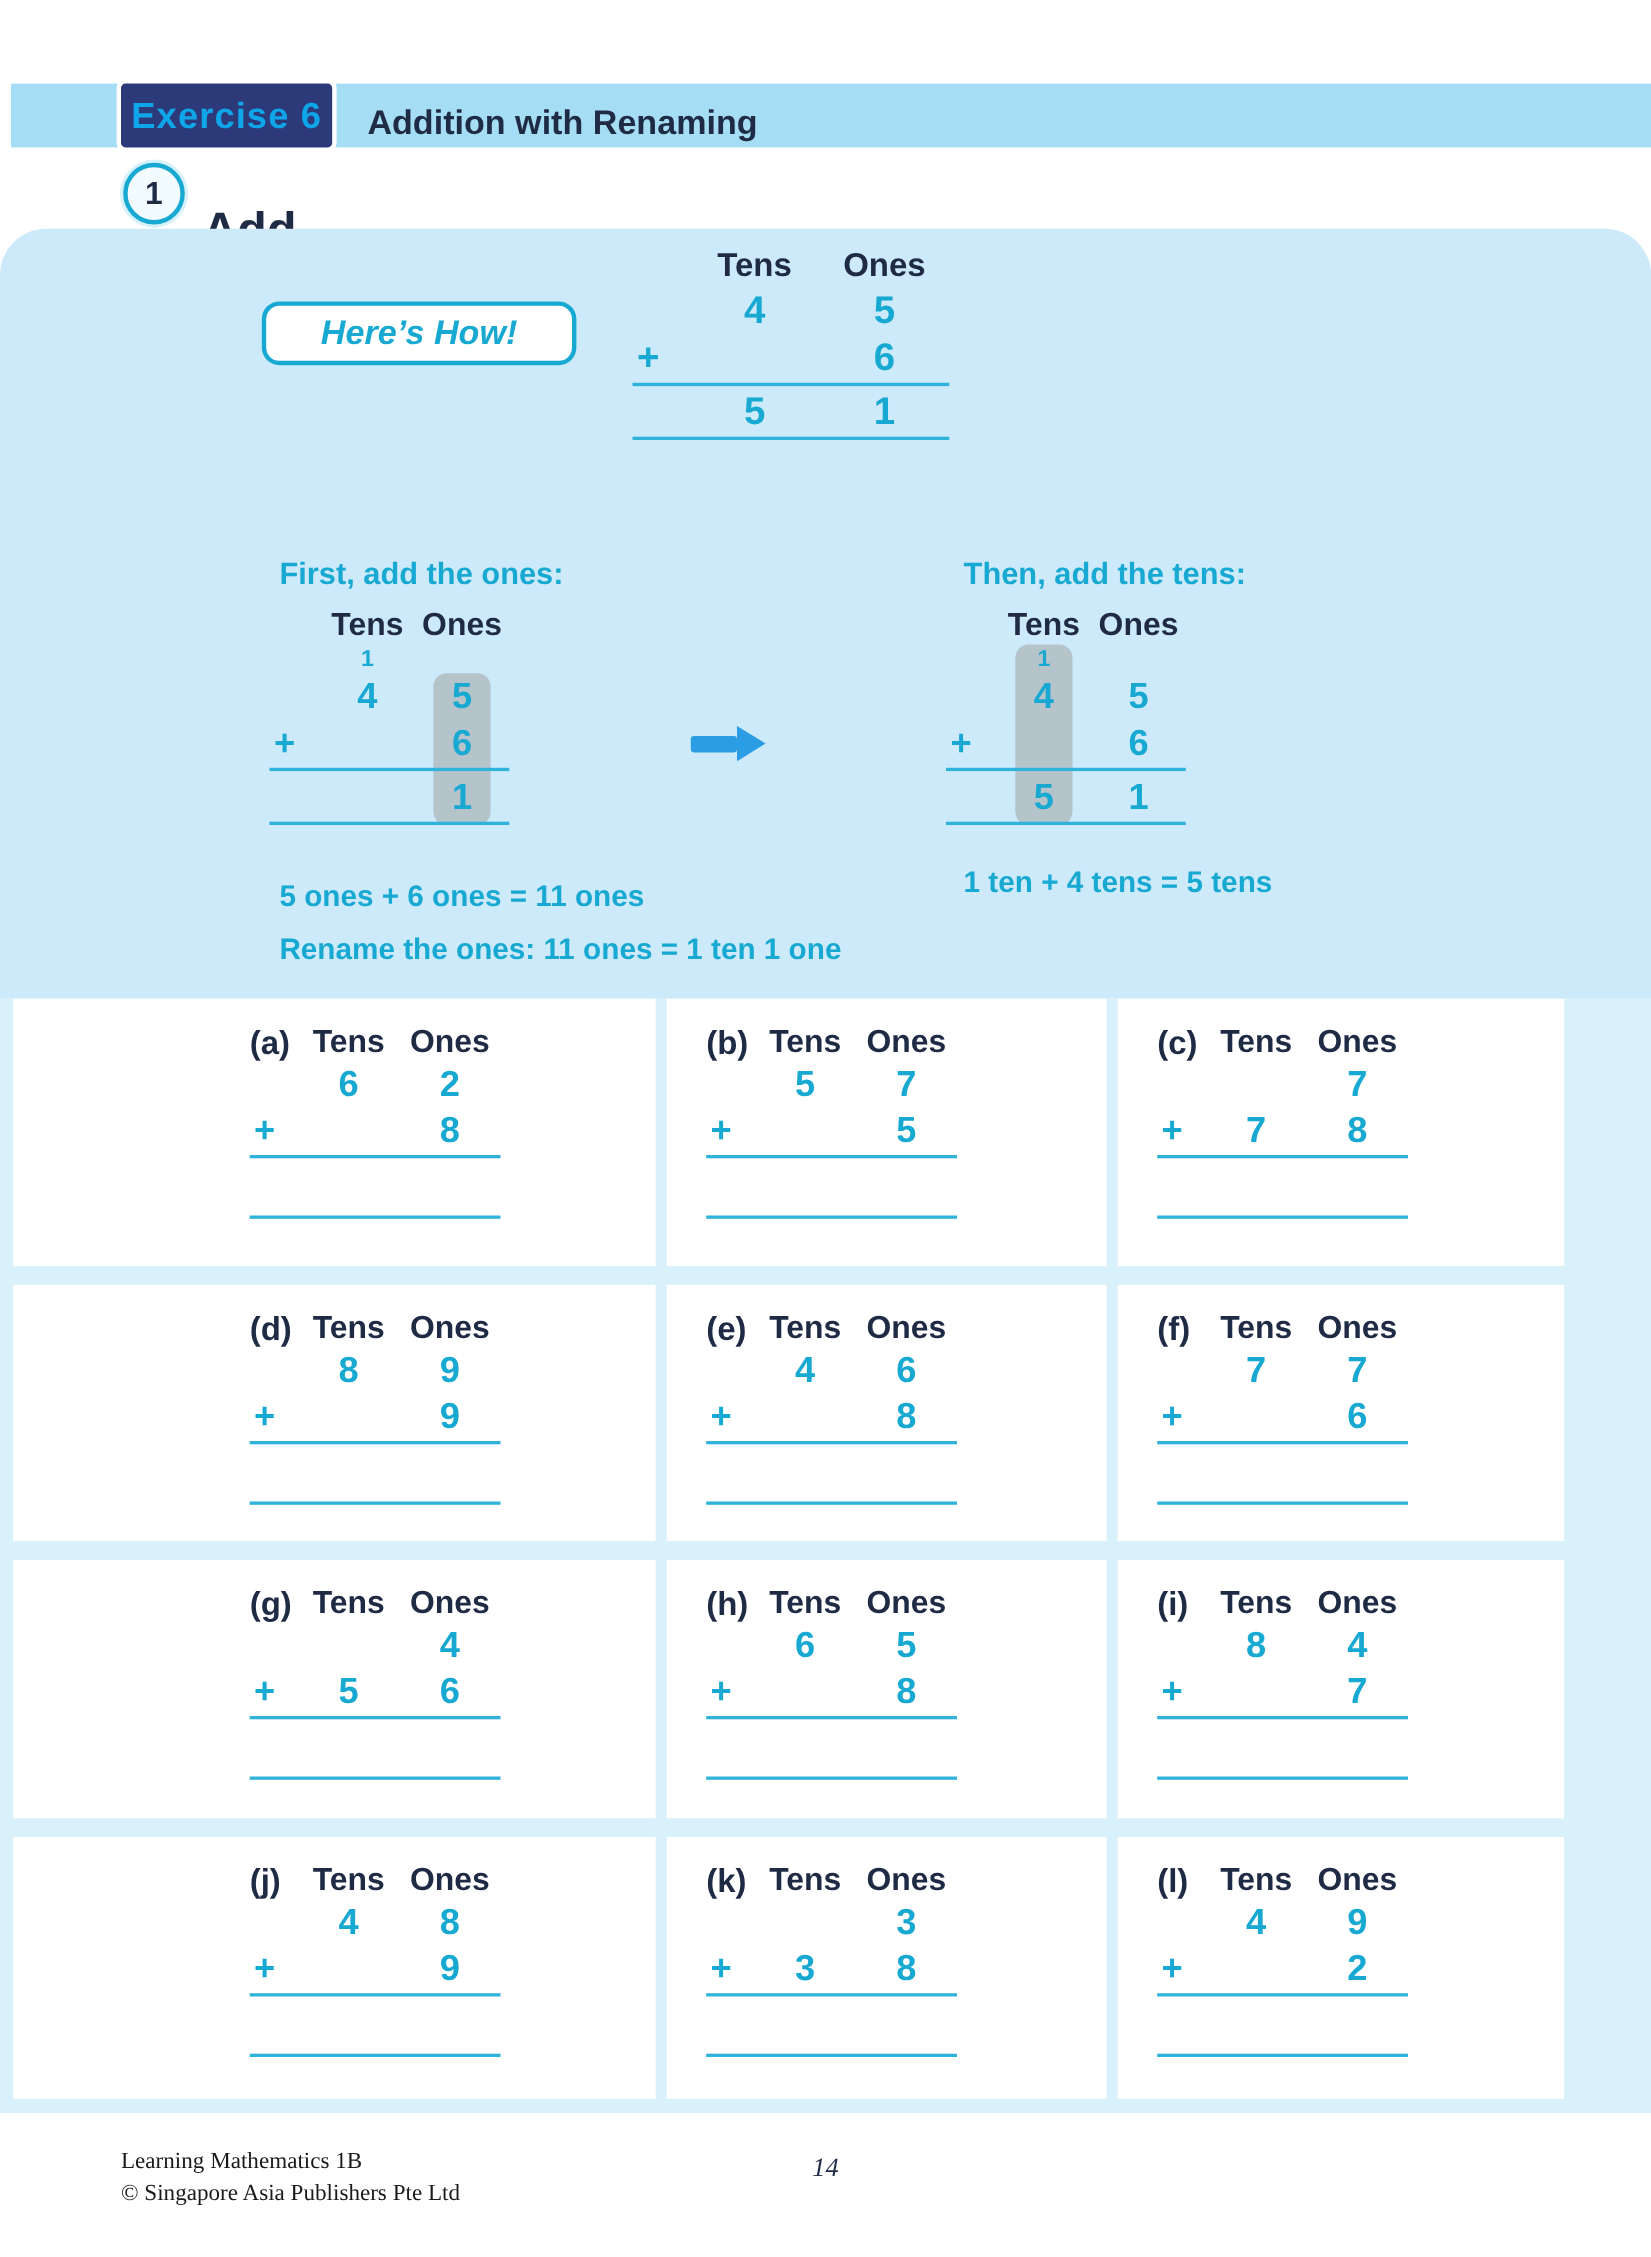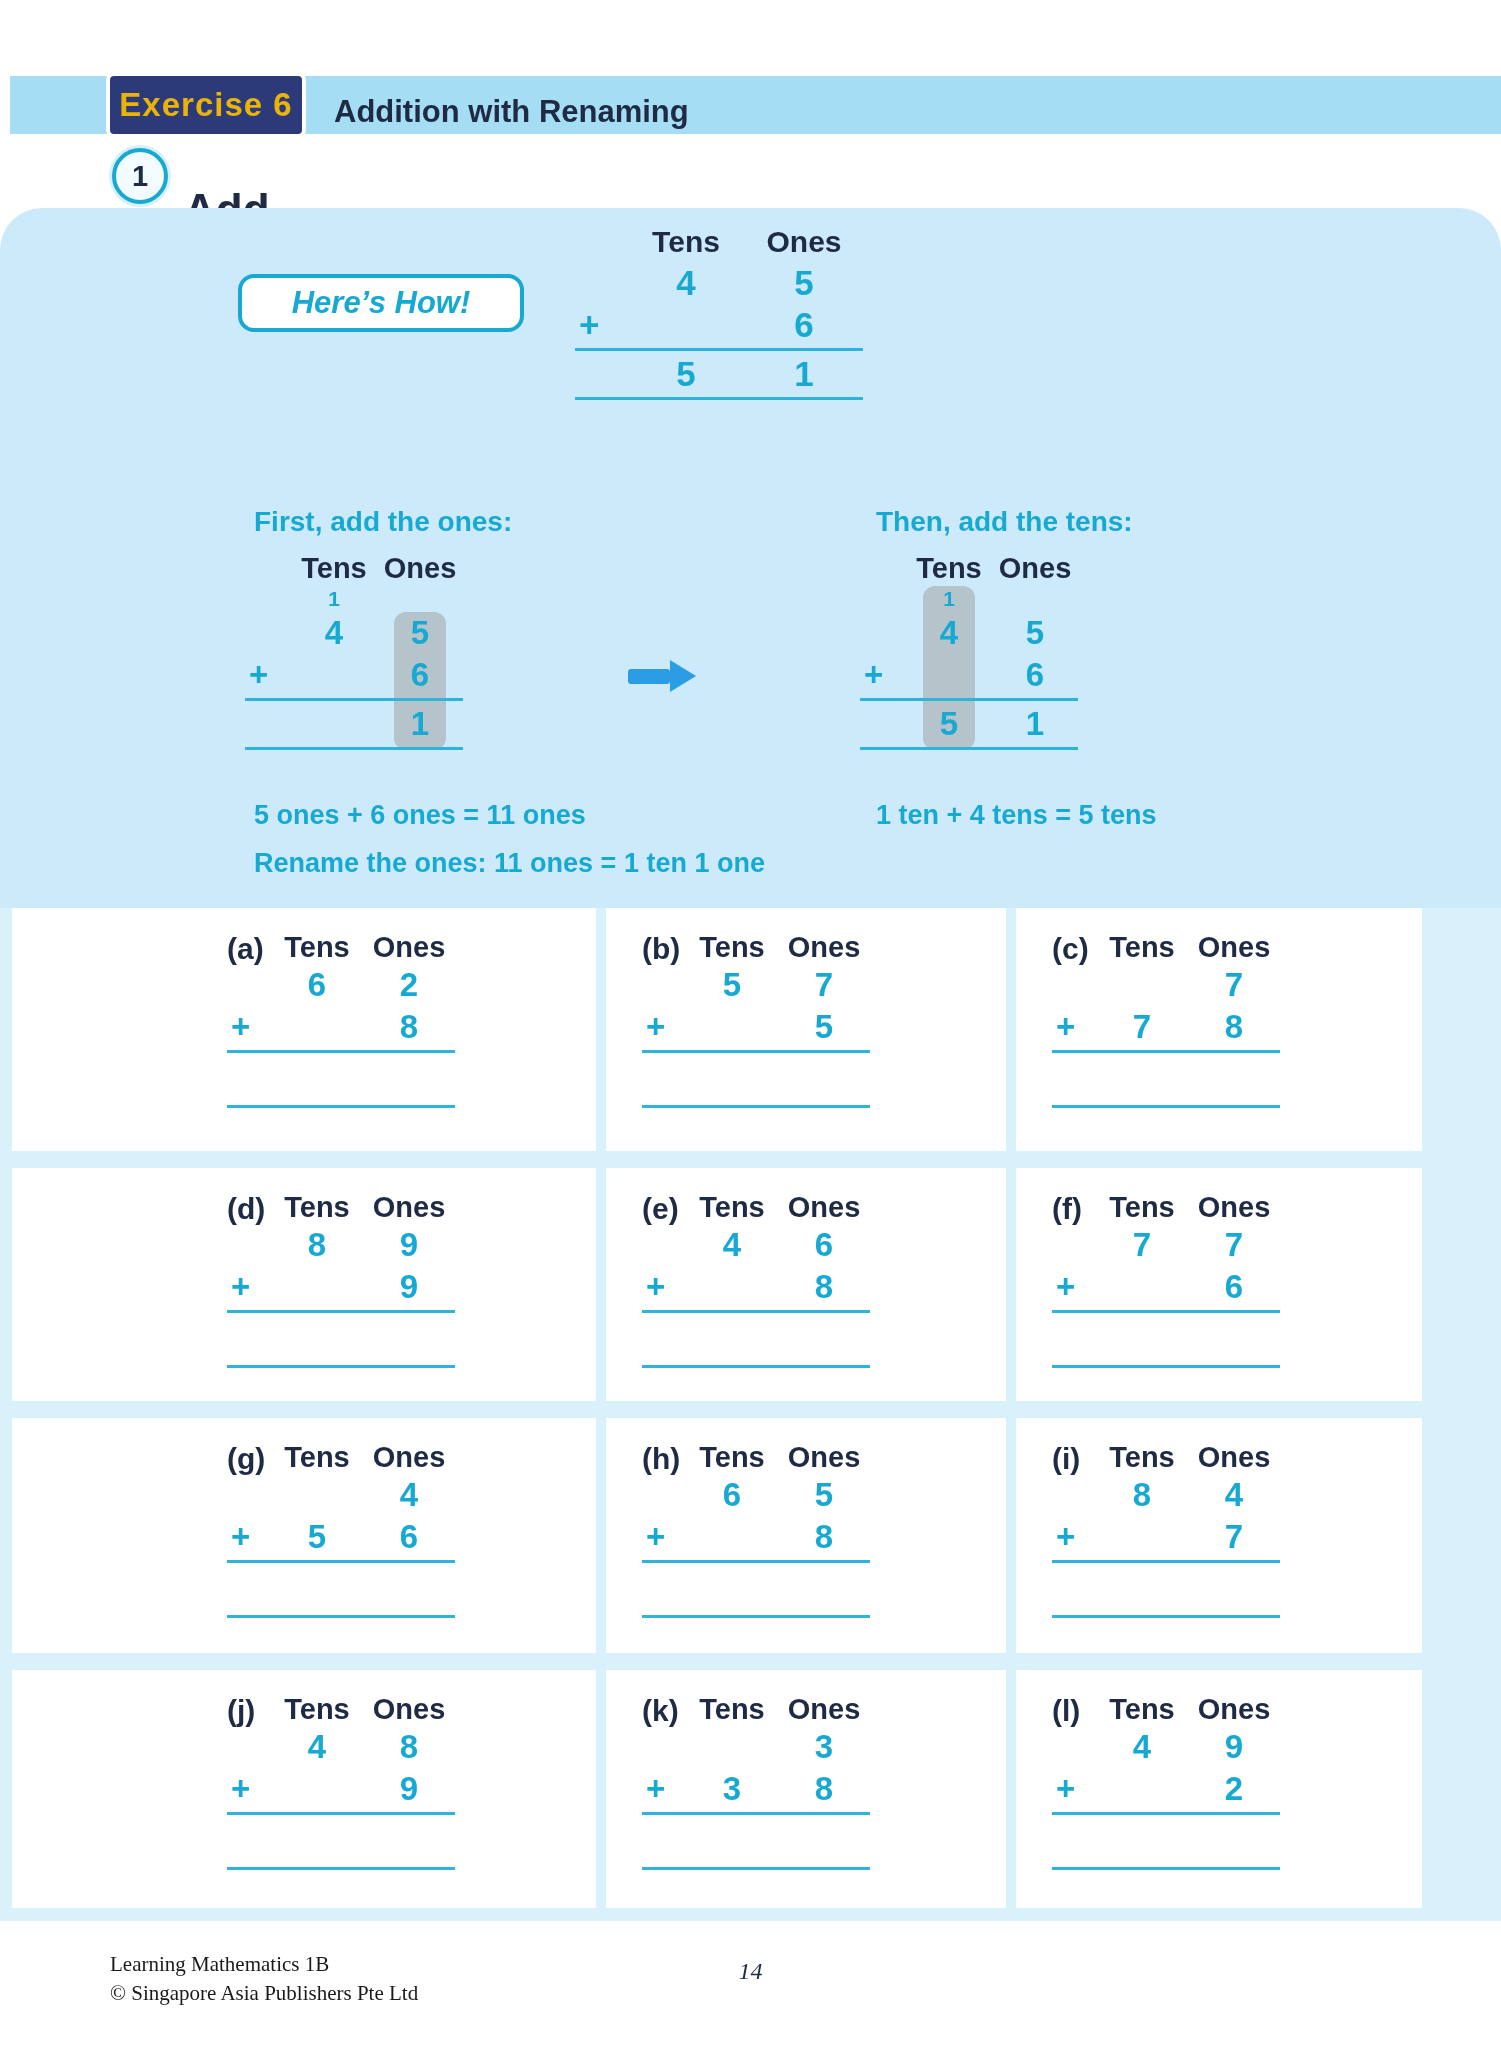--- a/index.html
+++ b/index.html
@@ -4,21 +4,21 @@
 <style>
   html,body { margin:0; padding:0; background:#ffffff; }
   .page {
     position:relative; width:1501px; height:2052px; background:#ffffff;
     font-family:"Liberation Sans", sans-serif; overflow:hidden;
   }
   
   .header-band { position:absolute; left:10px; top:76px; width:1491px; height:58px;
     background:var(--header-bar-blue,#a5def4); }
   .exercise-badge { position:absolute; left:106px; top:72px; width:200px; height:66px;
-    background:var(--badge-navy,#2d3a7a); color:#eab308; font-weight:bold; font-size:33px;
+    background:var(--badge-navy,#2d3a7a); color:#0ea5e9; font-weight:bold; font-size:33px;
     display:flex; align-items:center; justify-content:center; box-sizing:border-box;
     border:4px solid #ffffff; border-radius:8px; letter-spacing:1px; }
   .header-title { position:absolute; left:334px; top:76px; height:72px; display:flex;
     align-items:center; color:var(--navy,#1f2a44); font-weight:bold; font-size:31px; }
   
   .qnum-circle { position:absolute; left:112px; top:148px; width:48px; height:48px;
     border:4px solid var(--accent,#18a9d2); border-radius:50%; background:#f2fbff;
     display:flex; align-items:center; justify-content:center; color:var(--navy,#1f2a44);
     font-size:29px; font-weight:bold; box-shadow:0 0 0 3px #d7f1fb; }
   .q-add { position:absolute; left:184px; top:152px; color:var(--navy,#1f2a44);
@@ -27,21 +27,21 @@
   .example-panel { position:absolute; left:0; top:208px; width:1501px; height:700px;
     background:var(--panel-blue,#cdeafa); border-radius:42px 42px 0 0; }
   .hh-badge { position:absolute; left:238px; top:66px; width:286px; height:58px;
     background:#ffffff; border:4px solid var(--accent,#18a9d2); border-radius:16px;
     color:var(--accent,#18a9d2); font-size:31px; font-weight:bold; font-style:italic;
     display:flex; align-items:center; justify-content:center; box-sizing:border-box; }
   .step-title, .caption { position:absolute; color:var(--accent,#18a9d2); font-weight:bold;margin-left:16px; }
   .step-title { font-size:28px; }
   .caption { font-size:27px; }
   #t1 { left:238px; top:298px; } #t2 { left:860px; top:298px; }
-  #c1 { left:238px; top:592px; } #c2 { left:860px; top:592px; } #c3 { left:238px; top:640px; }
+  #c1 { left:238px; top:592px; } #c2 { left:860px; top:579px; } #c3 { left:238px; top:640px; }
   
   .colsum { display:grid; position:relative; }
   .cs { display:flex; align-items:center; justify-content:center; position:relative; z-index:1; }
   .hdrc { color:var(--navy,#1f2a44); font-weight:bold; }
   .digit { color:var(--accent,#18a9d2); font-weight:bold; }
   .sign  { color:var(--accent,#18a9d2); font-weight:bold; justify-content:flex-start; padding-left:4px; }
   .carryc{ color:var(--accent,#18a9d2); font-weight:bold; }
   .rule  { grid-column:1/-1; height:0; border-top:3px solid var(--line,#2fb3da); margin:2px 0; z-index:1; }
   .agap  { grid-column:1/-1; height:48px; }
   .main-sum { position:absolute; left:575px; top:14px; grid-template-columns:52px 118px 118px; }

